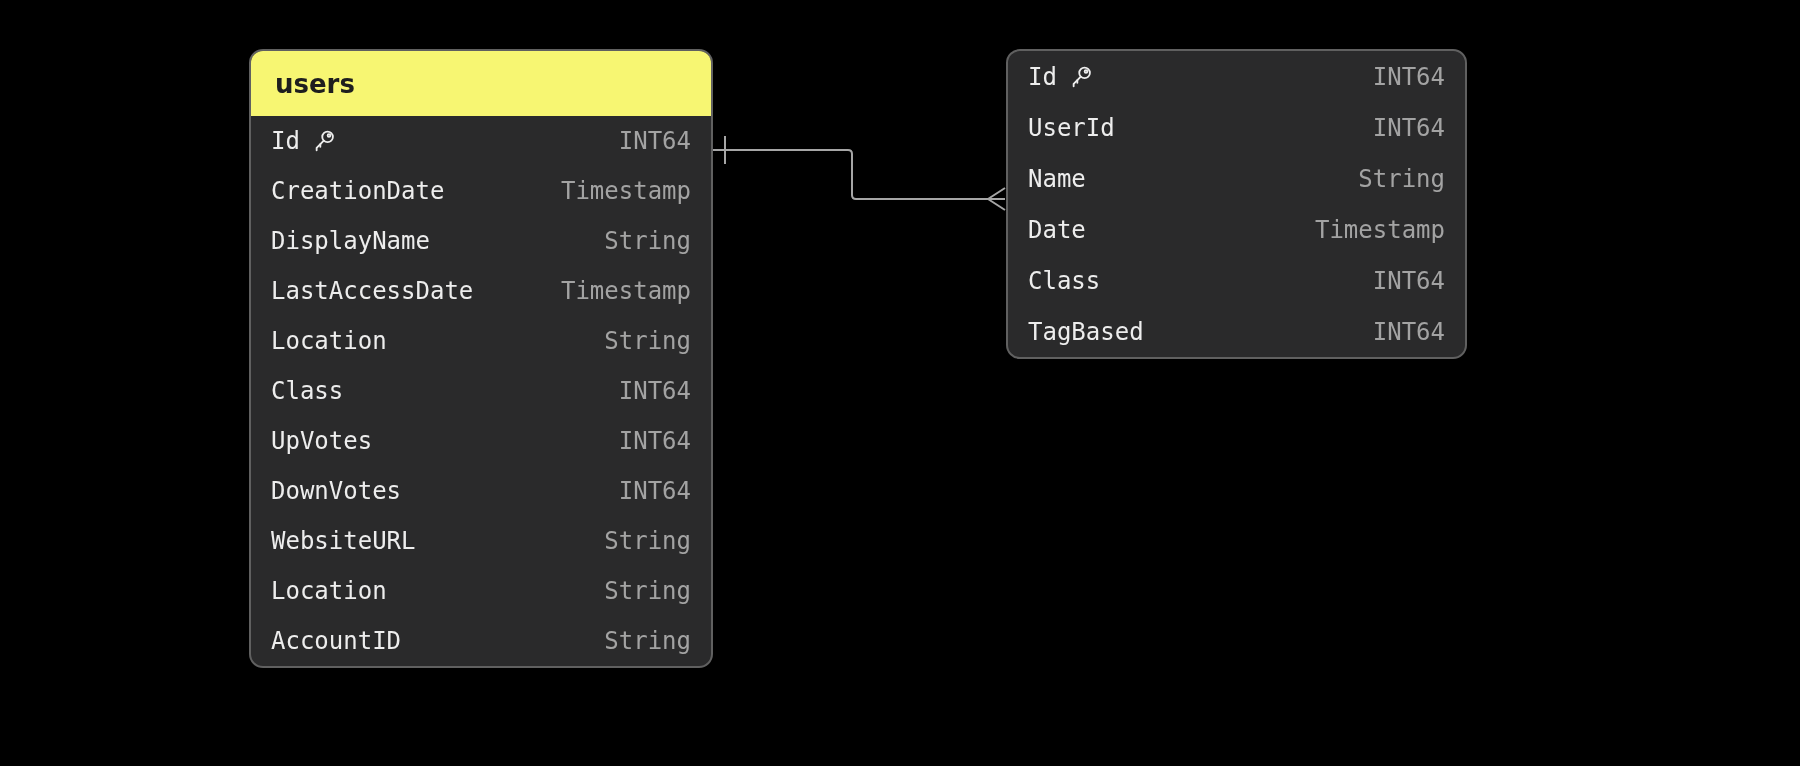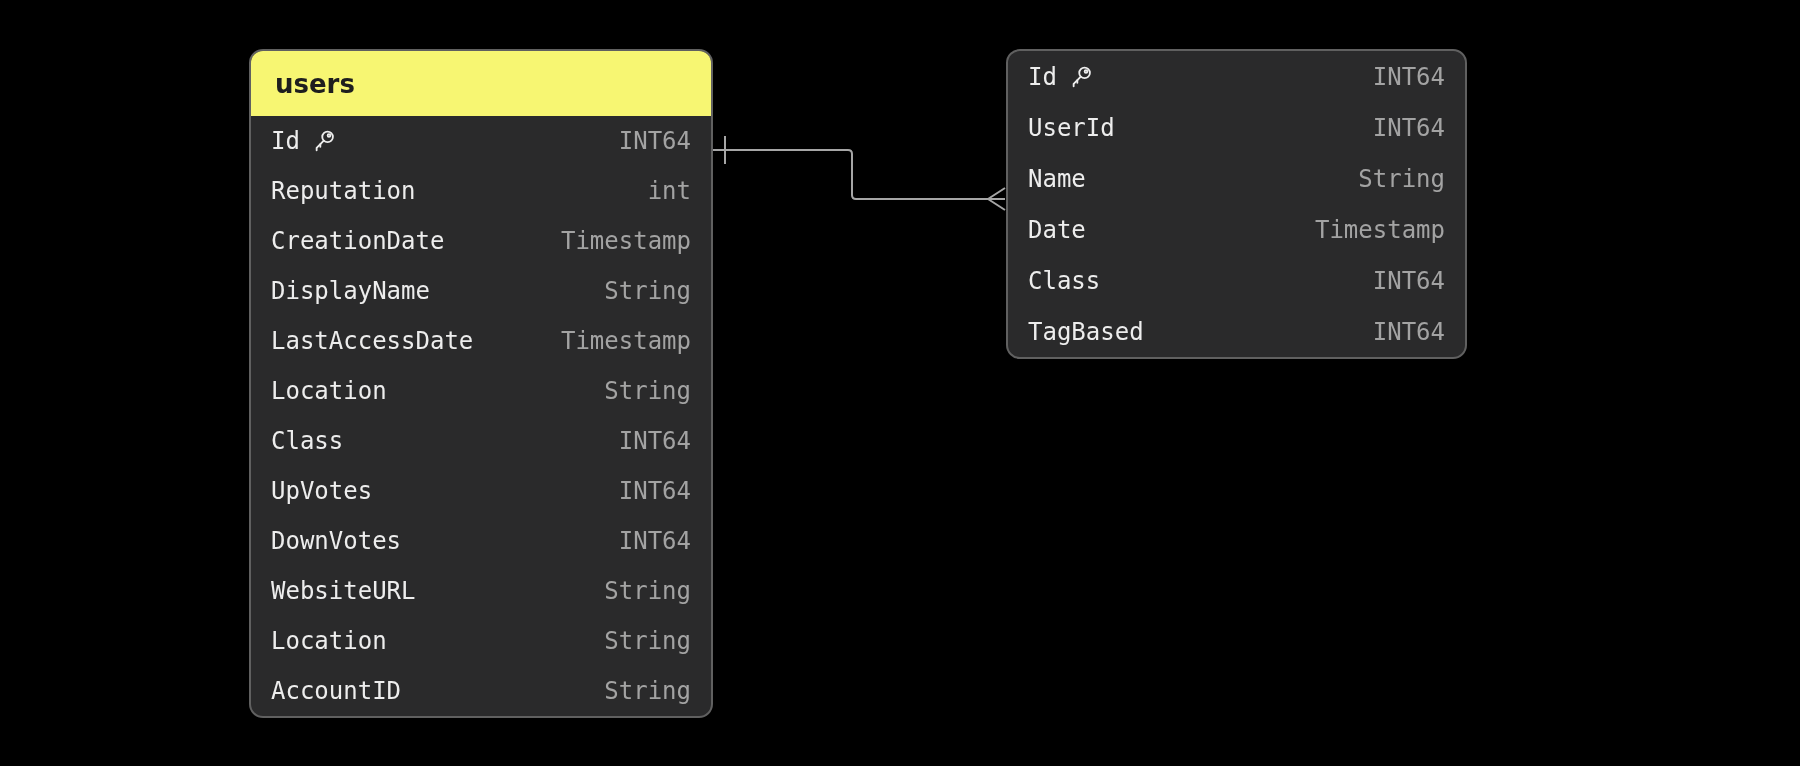--- a/index.html
+++ b/index.html
@@ -86,24 +86,20 @@
               <circle cx="15.3" cy="8.2" r="4.9"></circle>
               <circle cx="16.6" cy="6.9" r="1.25"></circle>
               <path d="M11.8 11.7 L5.2 18.3 L5.2 20.6"></path>
               <path d="M8.6 15.0 L8.6 17.3"></path>
             </svg>
           </span>
         </span>
         <span class="field-type">INT64</span>
       </div>
       <div class="field-row">
-        <span class="field-name">Reputation</span>
-        <span class="field-type">int</span>
-      </div>
-      <div class="field-row">
         <span class="field-name">CreationDate</span>
         <span class="field-type">Timestamp</span>
       </div>
       <div class="field-row">
         <span class="field-name">DisplayName</span>
         <span class="field-type">String</span>
       </div>
       <div class="field-row">
         <span class="field-name">LastAccessDate</span>
         <span class="field-type">Timestamp</span>

